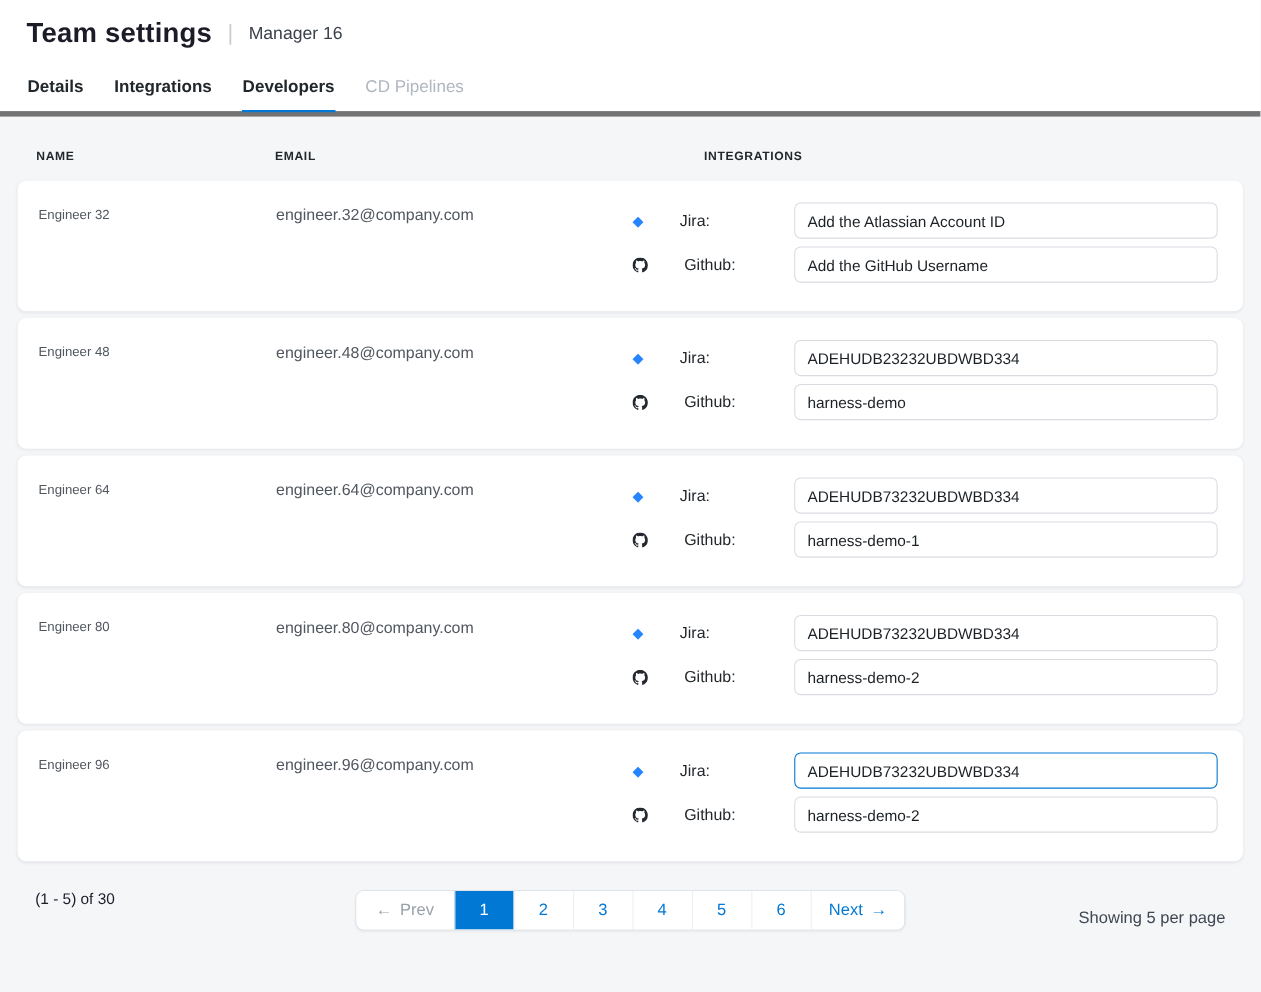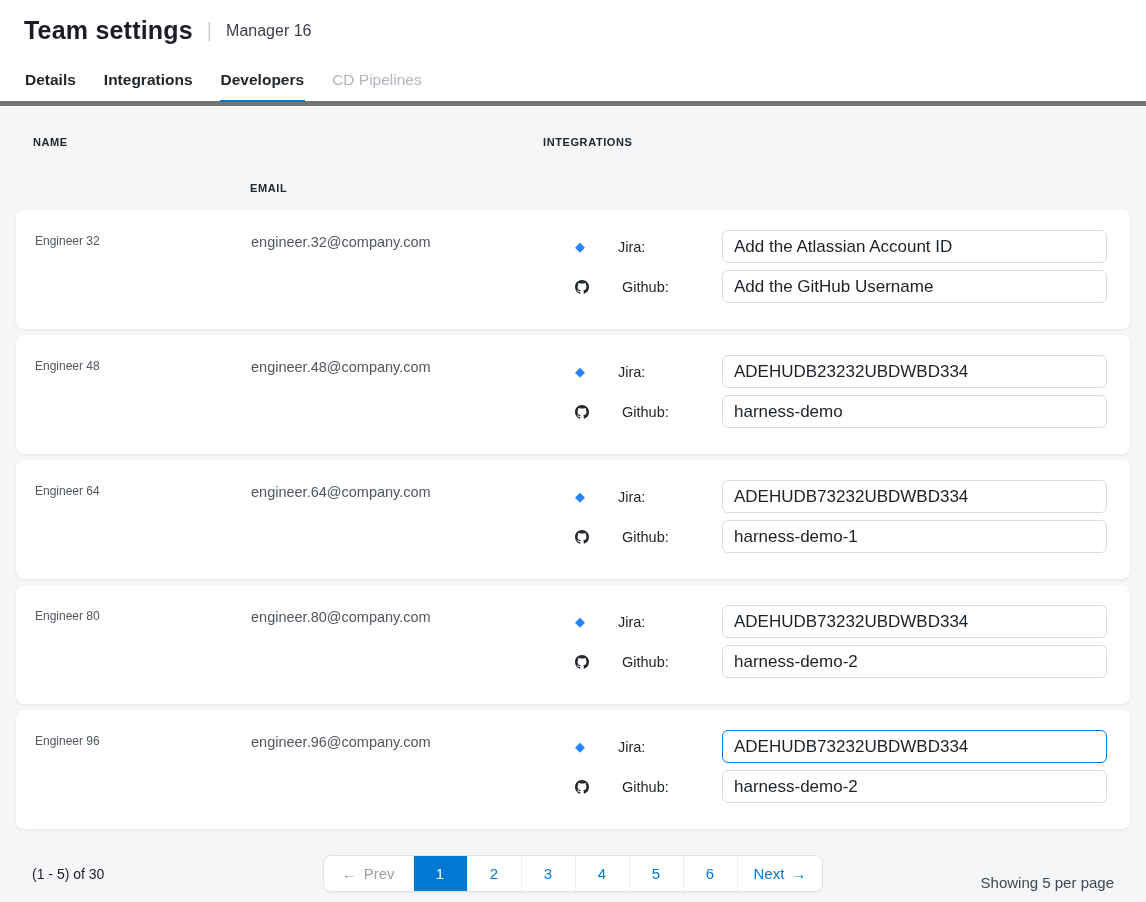--- a/index.html
+++ b/index.html
@@ -38,21 +38,21 @@
   .tab.disabled { color: #b0b6bf; cursor: default; font-weight: 500; }
 
   
   .content { padding: 0 16px; }
   .table-header {
     display: flex;
     padding: 30px 17px 16px 17px;
   }
   .th { font-size: 11px; font-weight: 700; color: #22272b; letter-spacing: 0.6px; }
   .th-name { width: 217px; }
-  .th-email { width: 293px; margin-top: 46px; }
+  .th-email { width: 390px; }
   .th-integrations { flex: 1; }
 
   .row-card {
     background: #ffffff;
     border-radius: 8px;
     box-shadow: 0 1px 3px rgba(20,30,50,0.08);
     height: 119px;
     margin-bottom: 6px;
     display: flex;
     padding: 24px 19px 0 19px;
@@ -66,32 +66,32 @@
   .jira-icon { color: #2684ff; font-size: 13px; line-height: 1; }
   .github-icon { display: inline-flex; }
   .github-icon svg { width: 14px; height: 14px; fill: #24292f; }
   .int-label { font-size: 14.5px; color: #22272b; margin-left: 26px; }
   .int-input {
     width: 385px; height: 33px;
     border: 1px solid #d9dce1;
     border-radius: 6px;
     background: #ffffff;
     padding: 0 11px;
-    font-size: 17px;
+    font-size: 14px;
     color: #1c2126;
     font-family: "Liberation Sans", "DejaVu Sans", sans-serif;
     outline: none;
   }
   .int-input.focused { border: 1.5px solid #0278d5; }
 
   
   .footer {
     margin-top: 26px;
     padding: 0 16px;
-    display: flex; align-items: center;
+    display: flex; align-items: flex-start;
   }
   .range-text { flex: 1; font-size: 14px; color: #1c1c28; }
   .per-page-text { flex: 1; text-align: right; font-size: 15px; color: #3f4752; margin-top: 17px; }
 
   .pager {
     display: flex;
     background: #ffffff;
     border: 1px solid #dfe3e8;
     border-radius: 8px;
     overflow: hidden;

